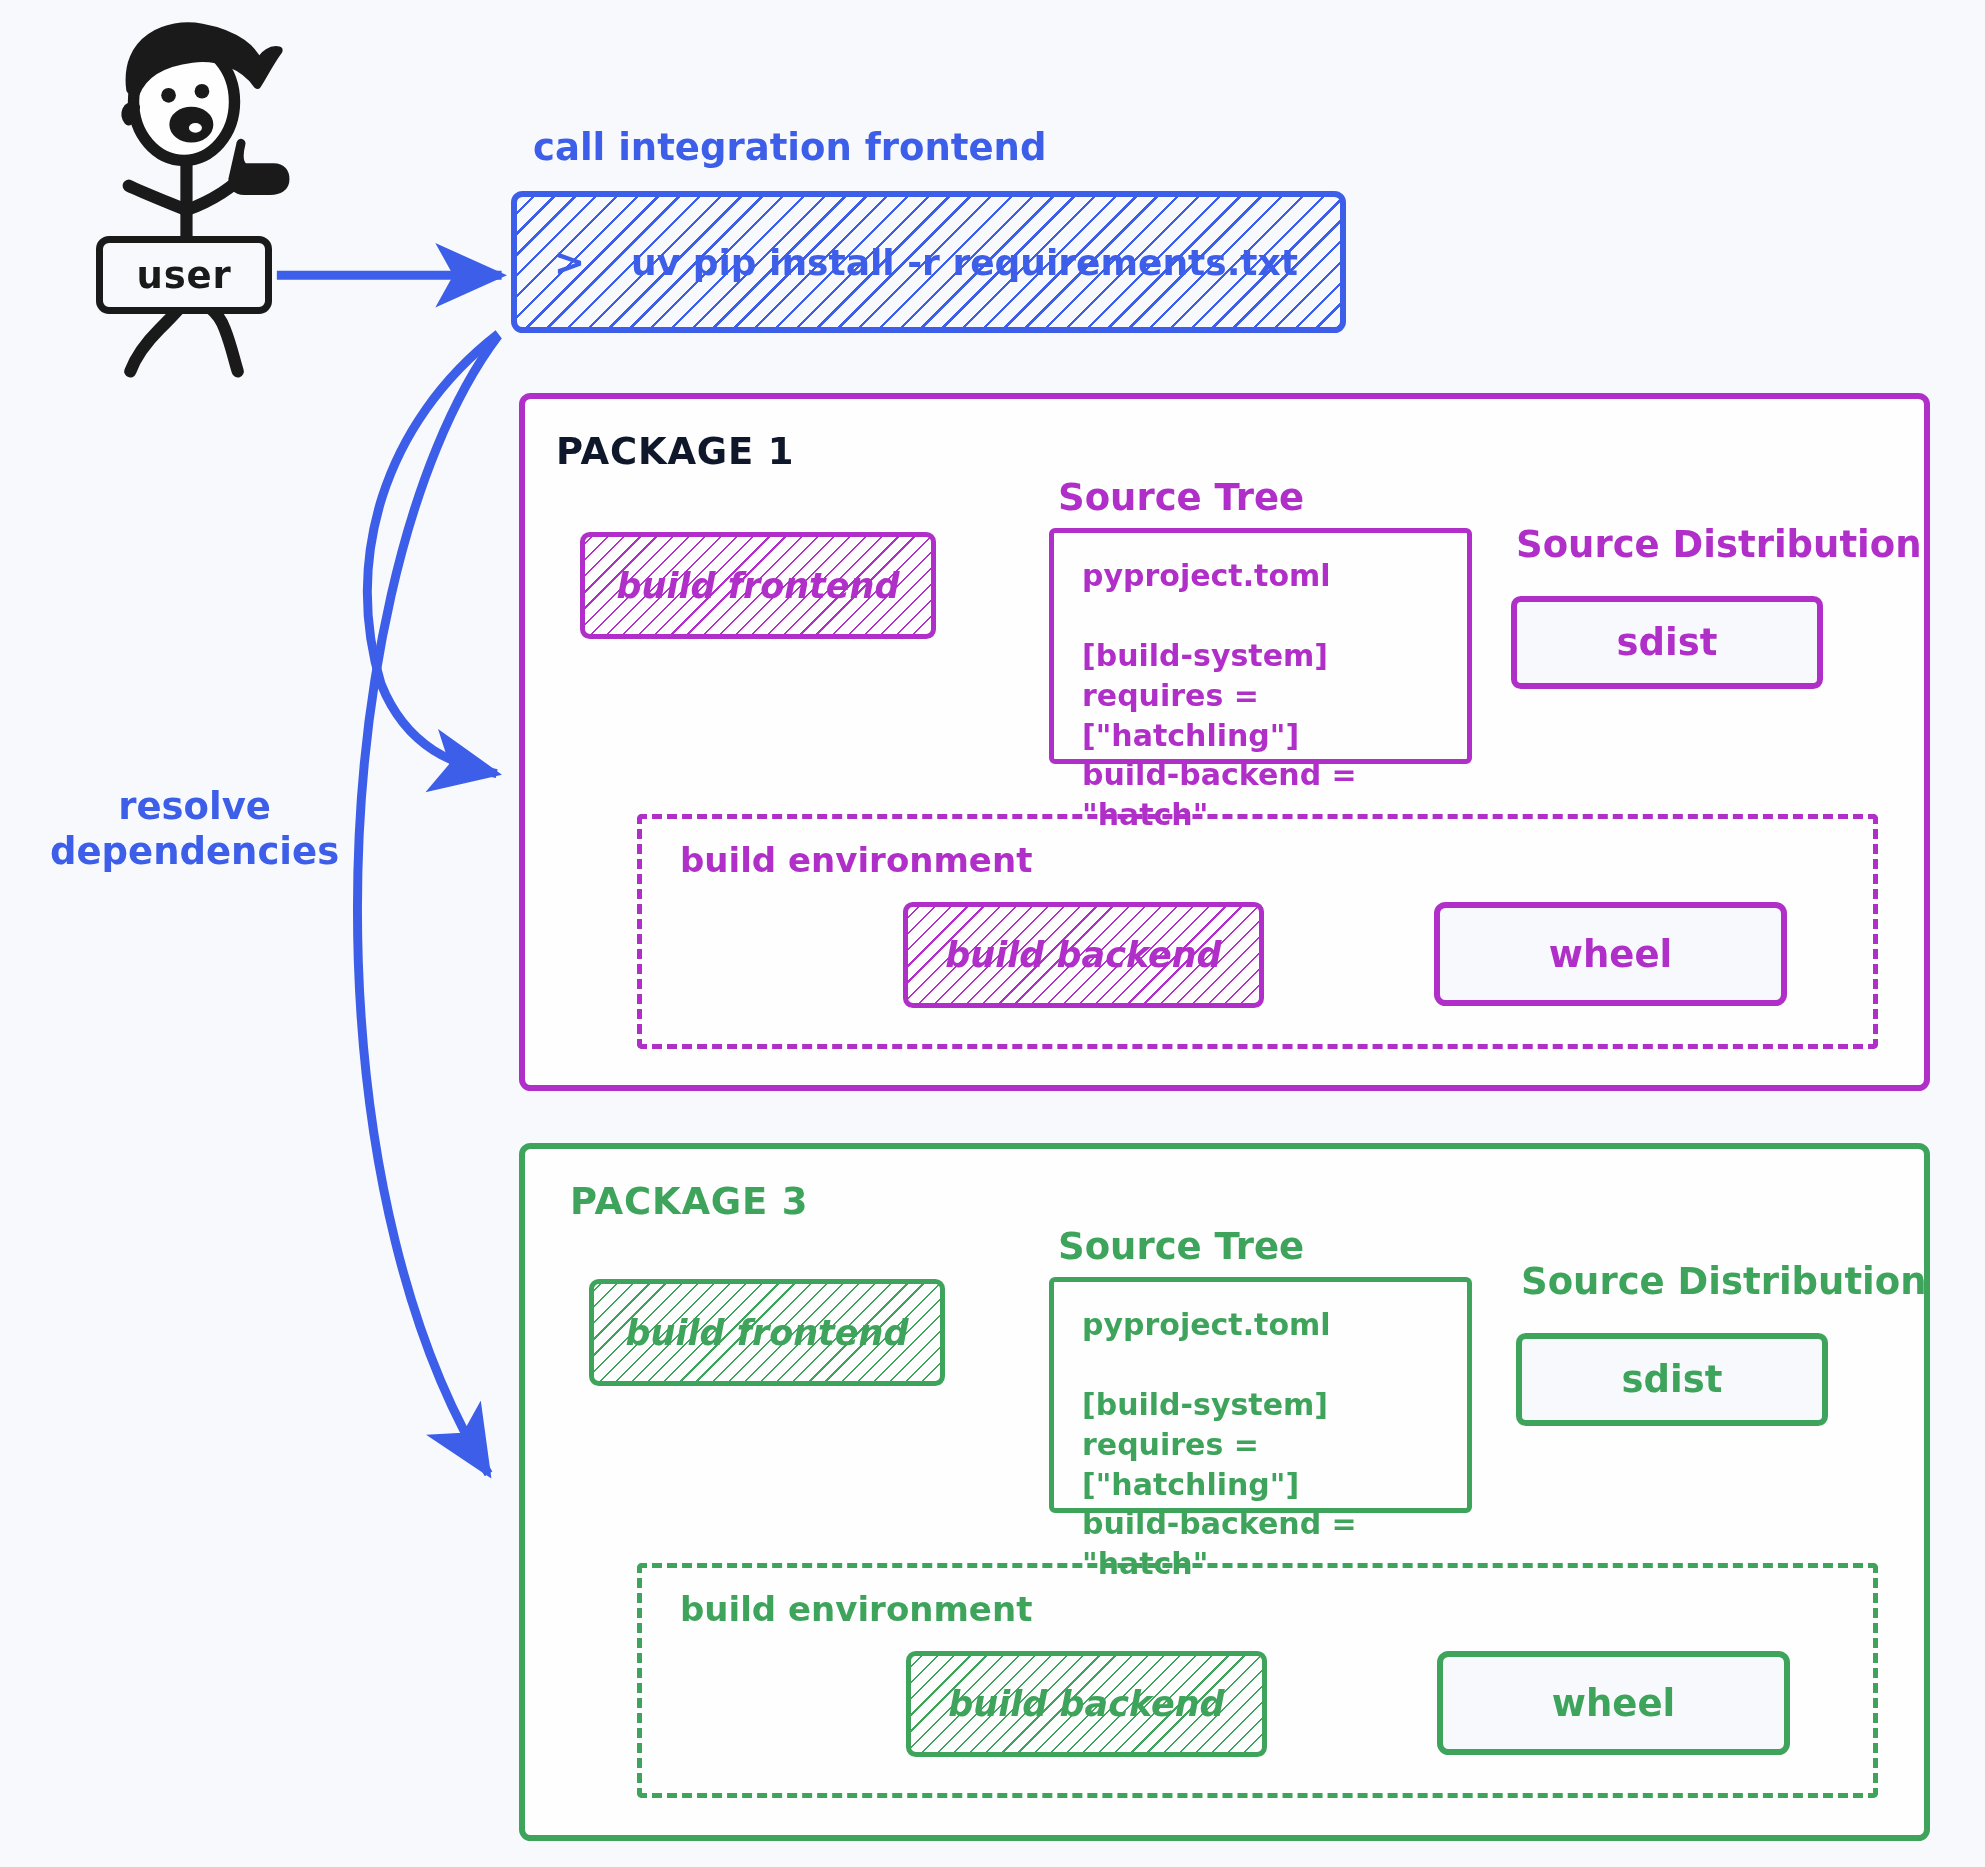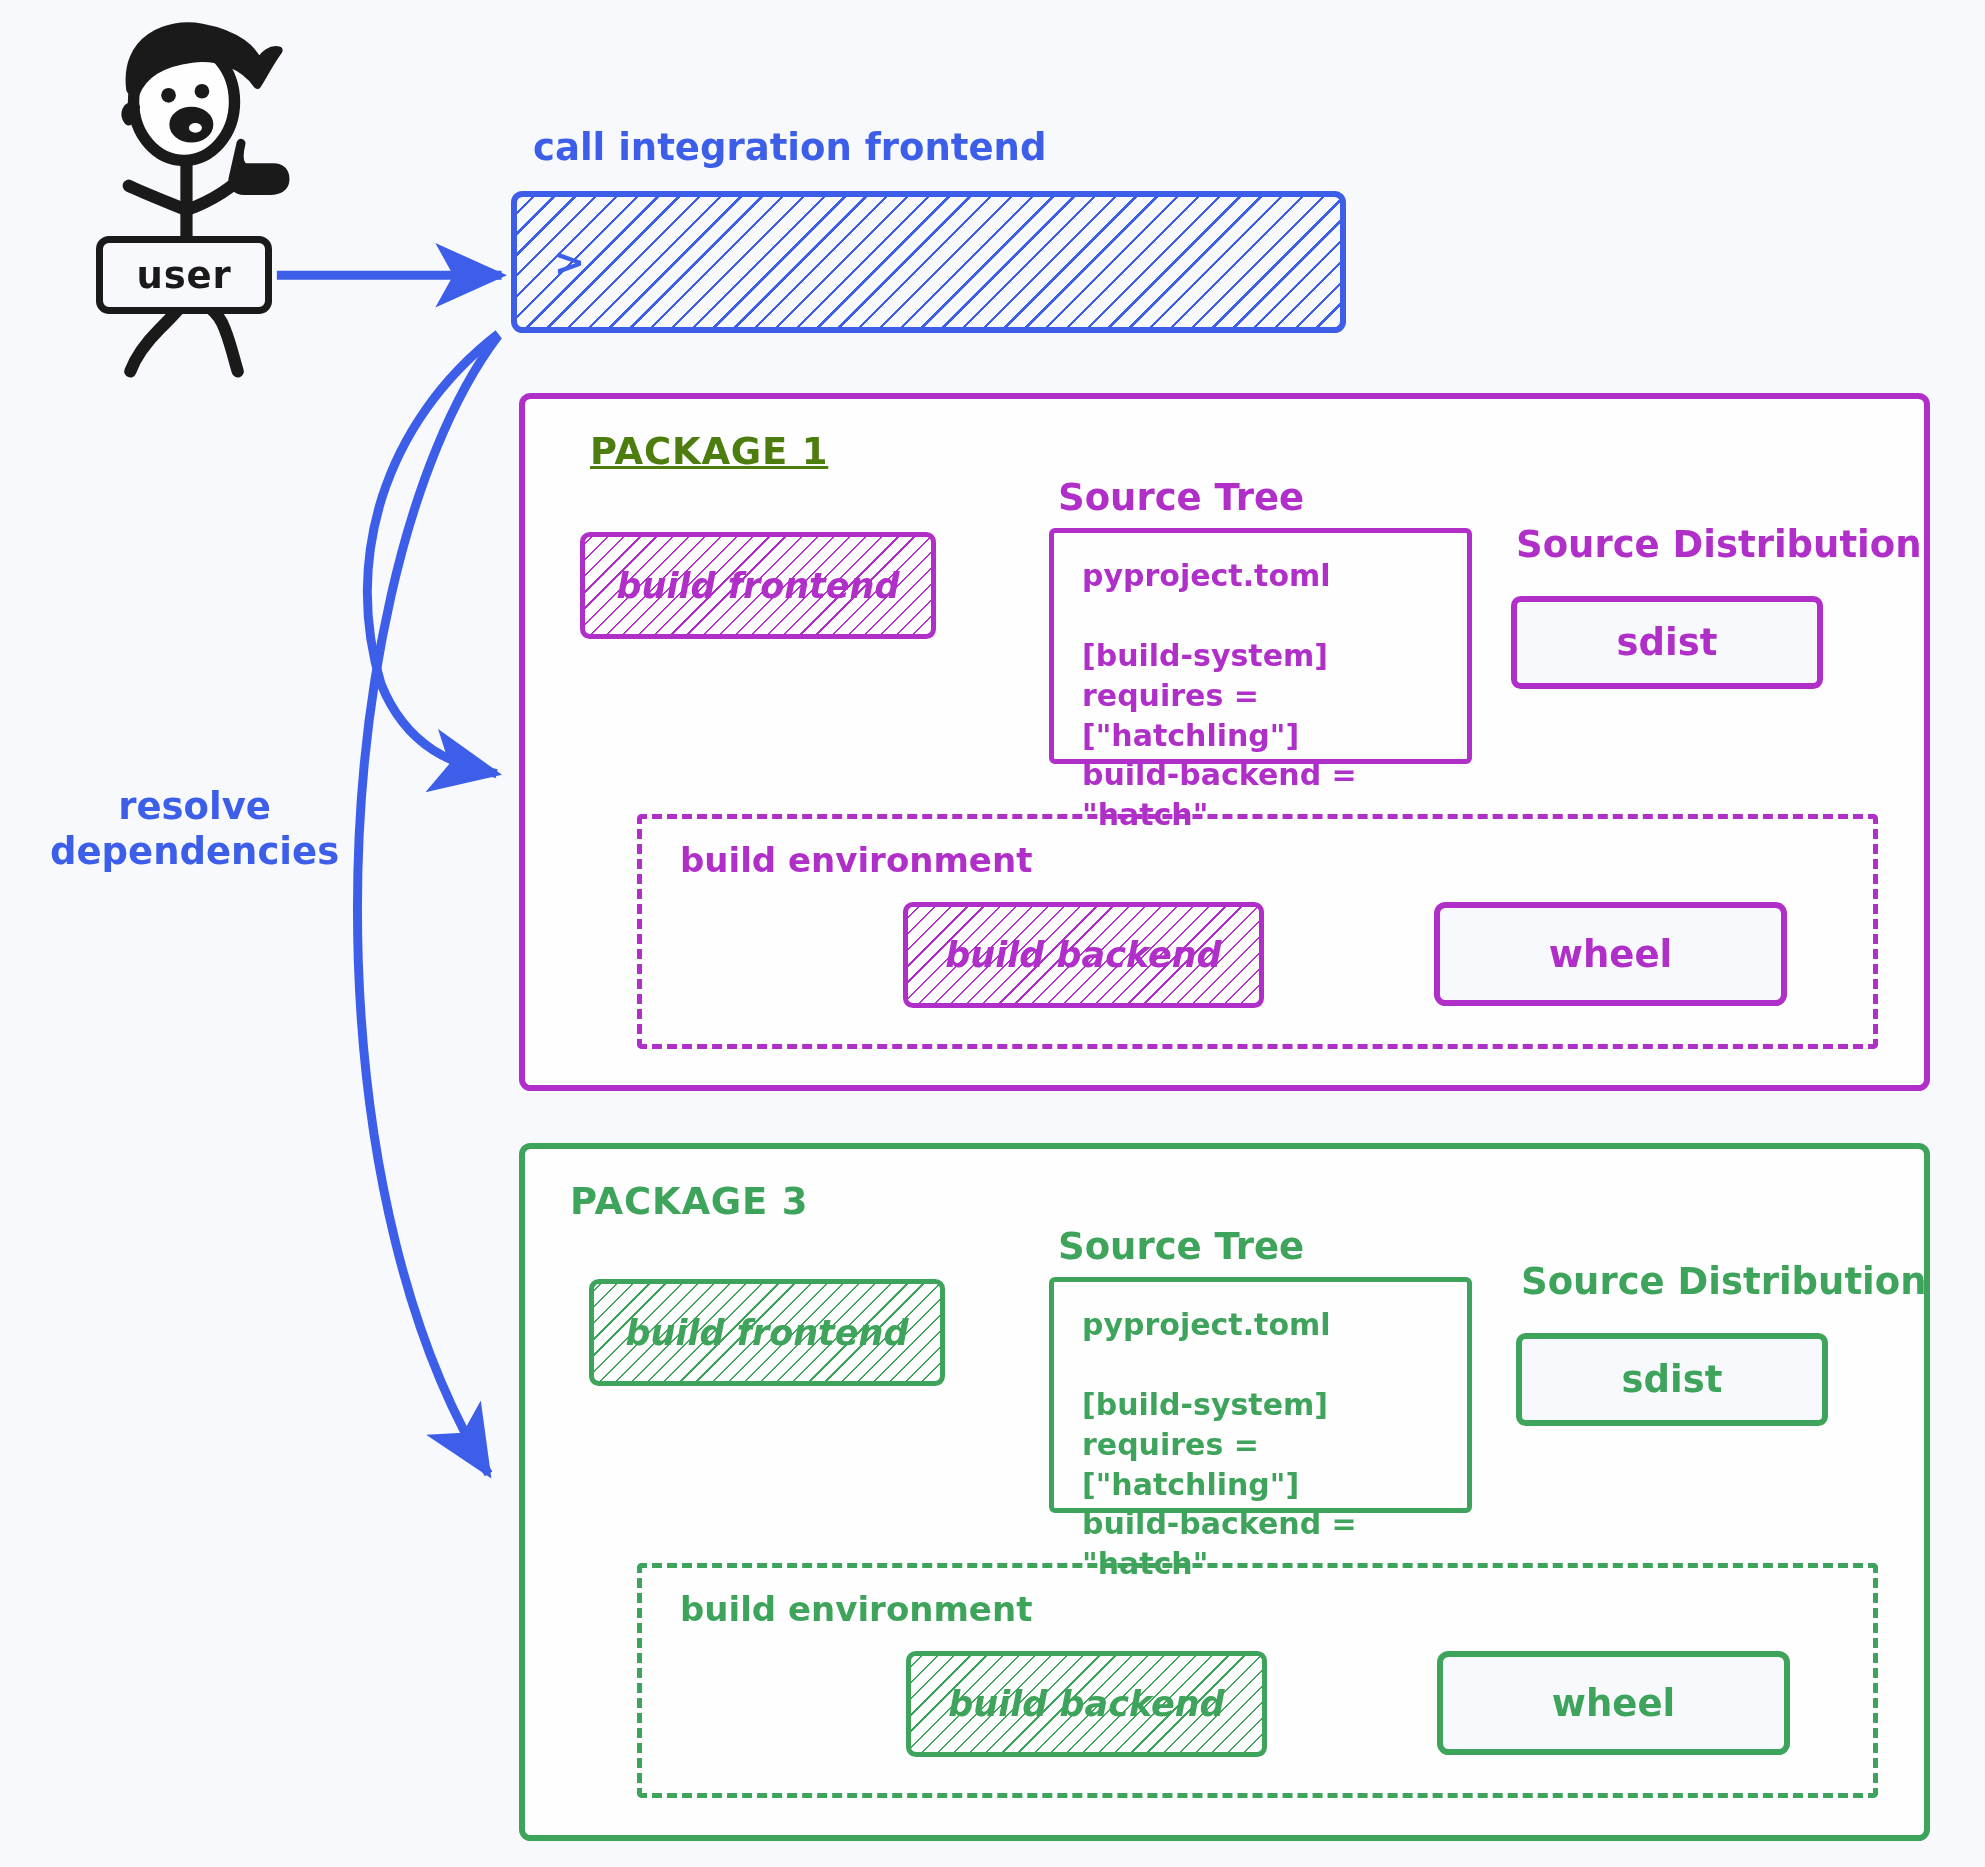--- a/index.html
+++ b/index.html
@@ -99,25 +99,24 @@
     left: 519px; top: 393px;
     width: 1411px; height: 698px;
     border: 6.5px solid #b02fc8;
   }
   #pkg2-container {
     left: 519px; top: 1143px;
     width: 1411px; height: 698px;
     border: 6.5px solid #3fa45b;
   }
   #pkg1-title {
-    left: 590px; top: 430px;
-    color: #4d7c0f;
+    left: 556px; top: 430px;
+    color: #0f172a;
     font-size: 37px;
     letter-spacing: 0.8px;
-    text-decoration: underline;
   }
   #pkg2-title {
     left: 570px; top: 1180px;
     color: #3fa45b;
     font-size: 37px;
     letter-spacing: 0.8px;
   }
 
   
   .buildenv {
@@ -359,20 +358,21 @@
   </svg>
 
   <div class="node" id="user-box">
     <span>user</span>
   </div>
 
   <div class="lbl" id="cmd-caption">call integration frontend</div>
 
   <div class="node" id="cmd-box">
     <span class="prompt-chev">&gt;</span>
+    <span class="cmd-text">uv pip install -r requirements.txt</span>
   </div>
 
   <div class="lbl" id="resolve-caption">resolve
 dependencies</div>
 
   <div class="pkg-container" id="pkg1-container"></div>
   <div class="lbl" id="pkg1-title">PACKAGE 1</div>
 
   <div class="lbl" id="pkg1-srctree-lbl">Source Tree</div>
   <div class="srctree-box" id="pkg1-srctree">pyproject.toml

